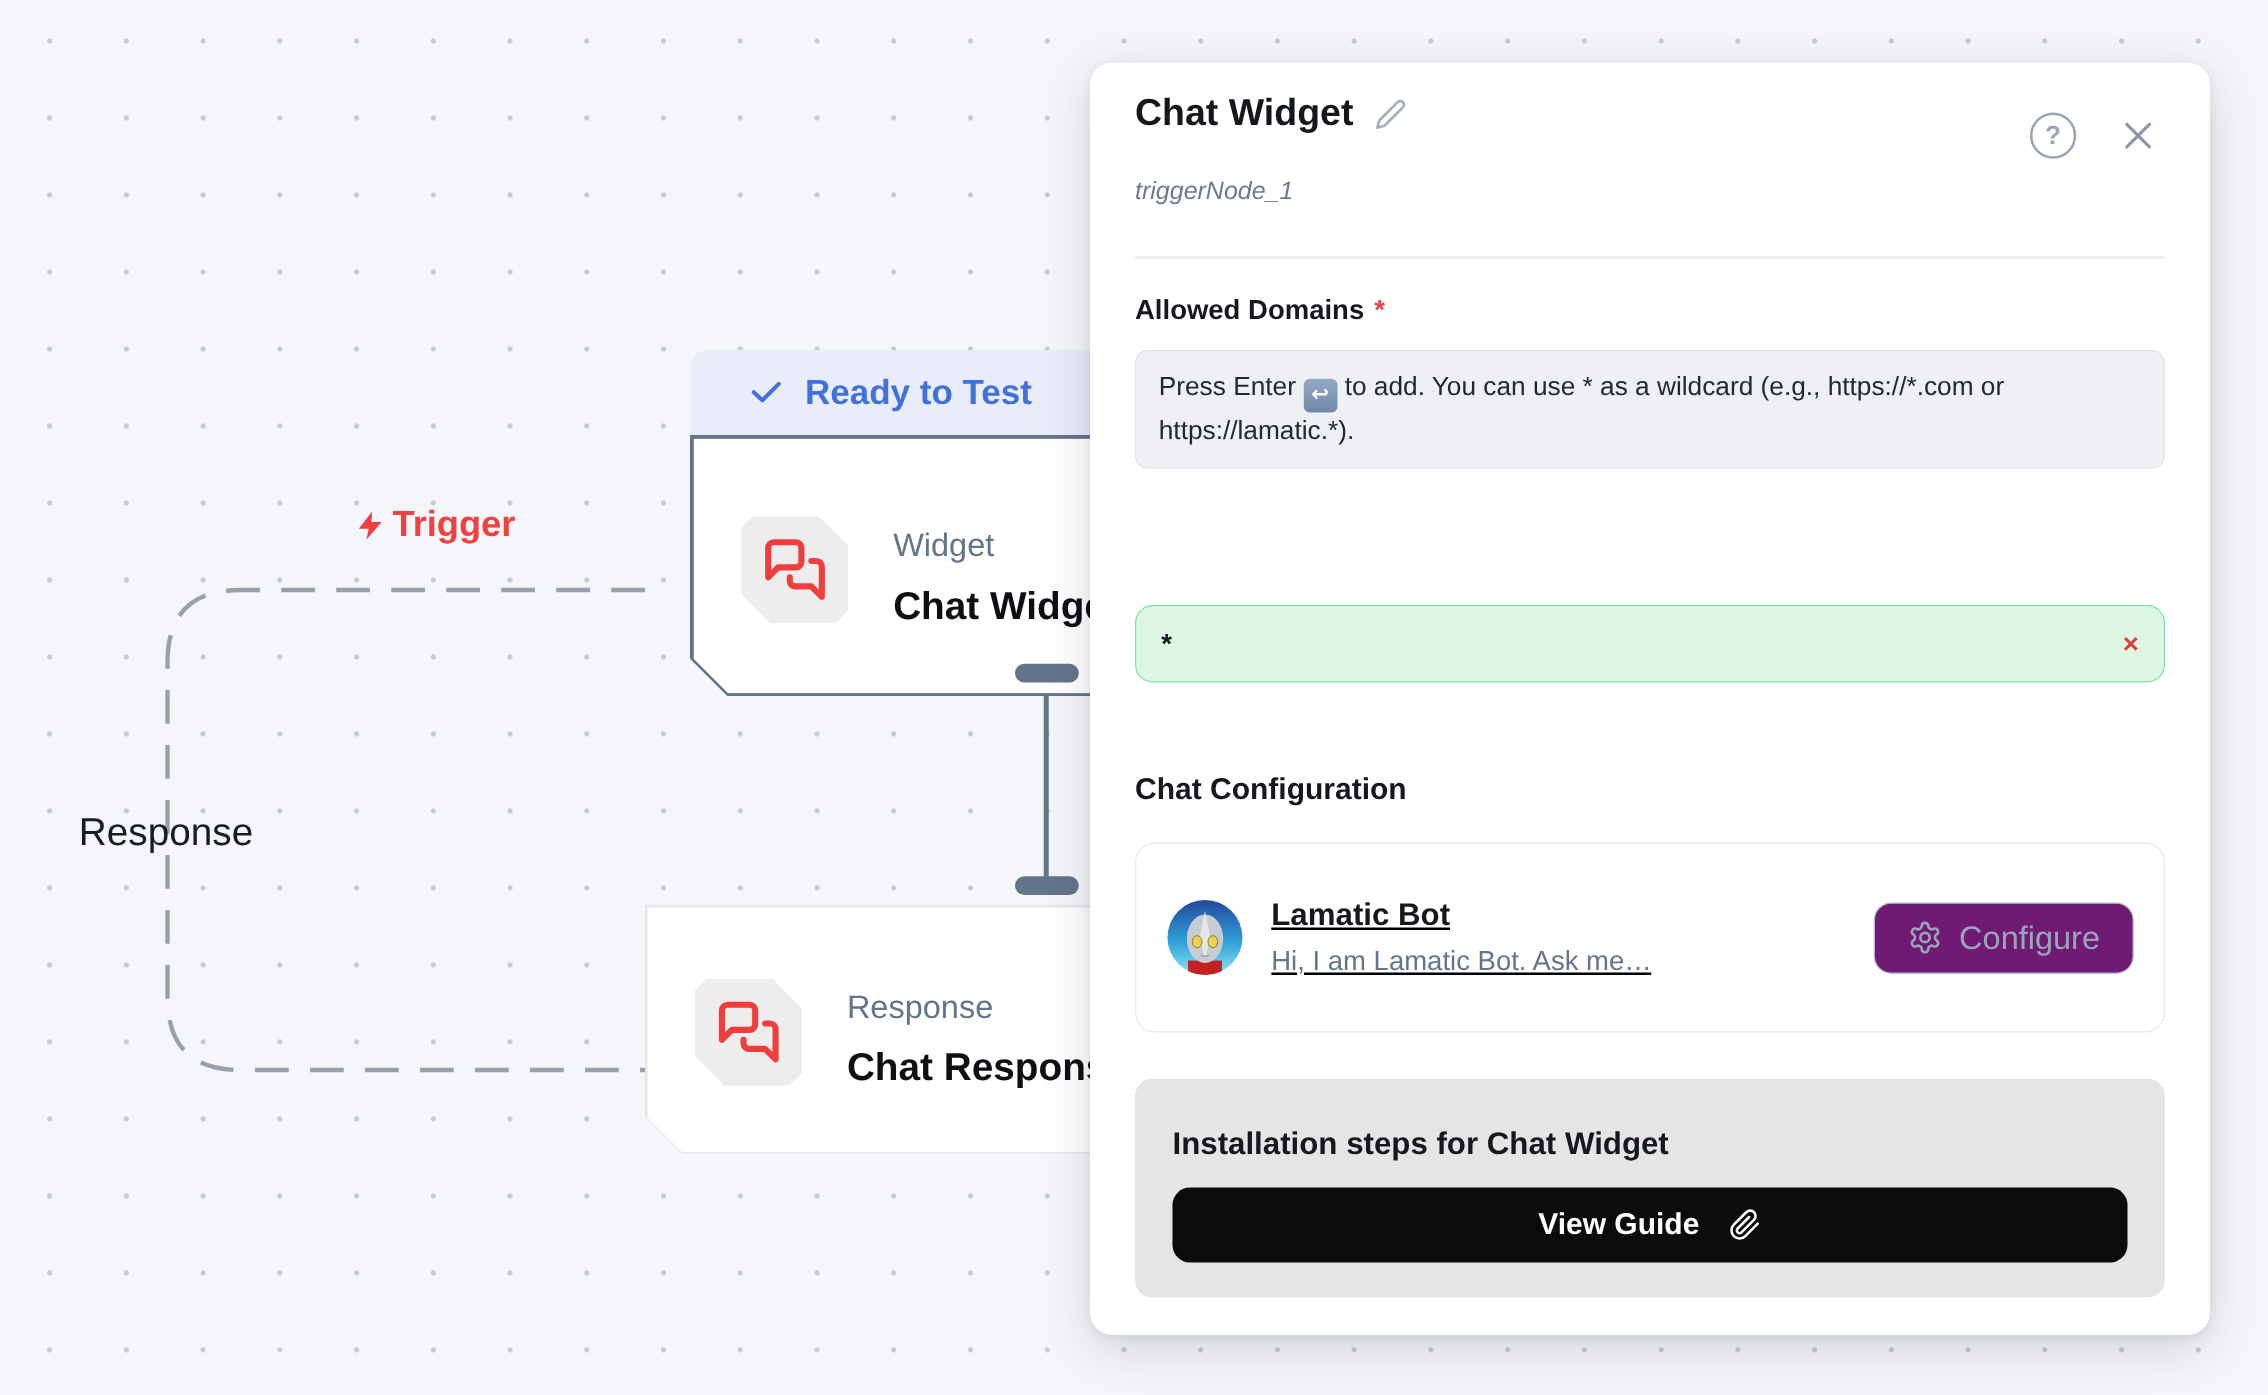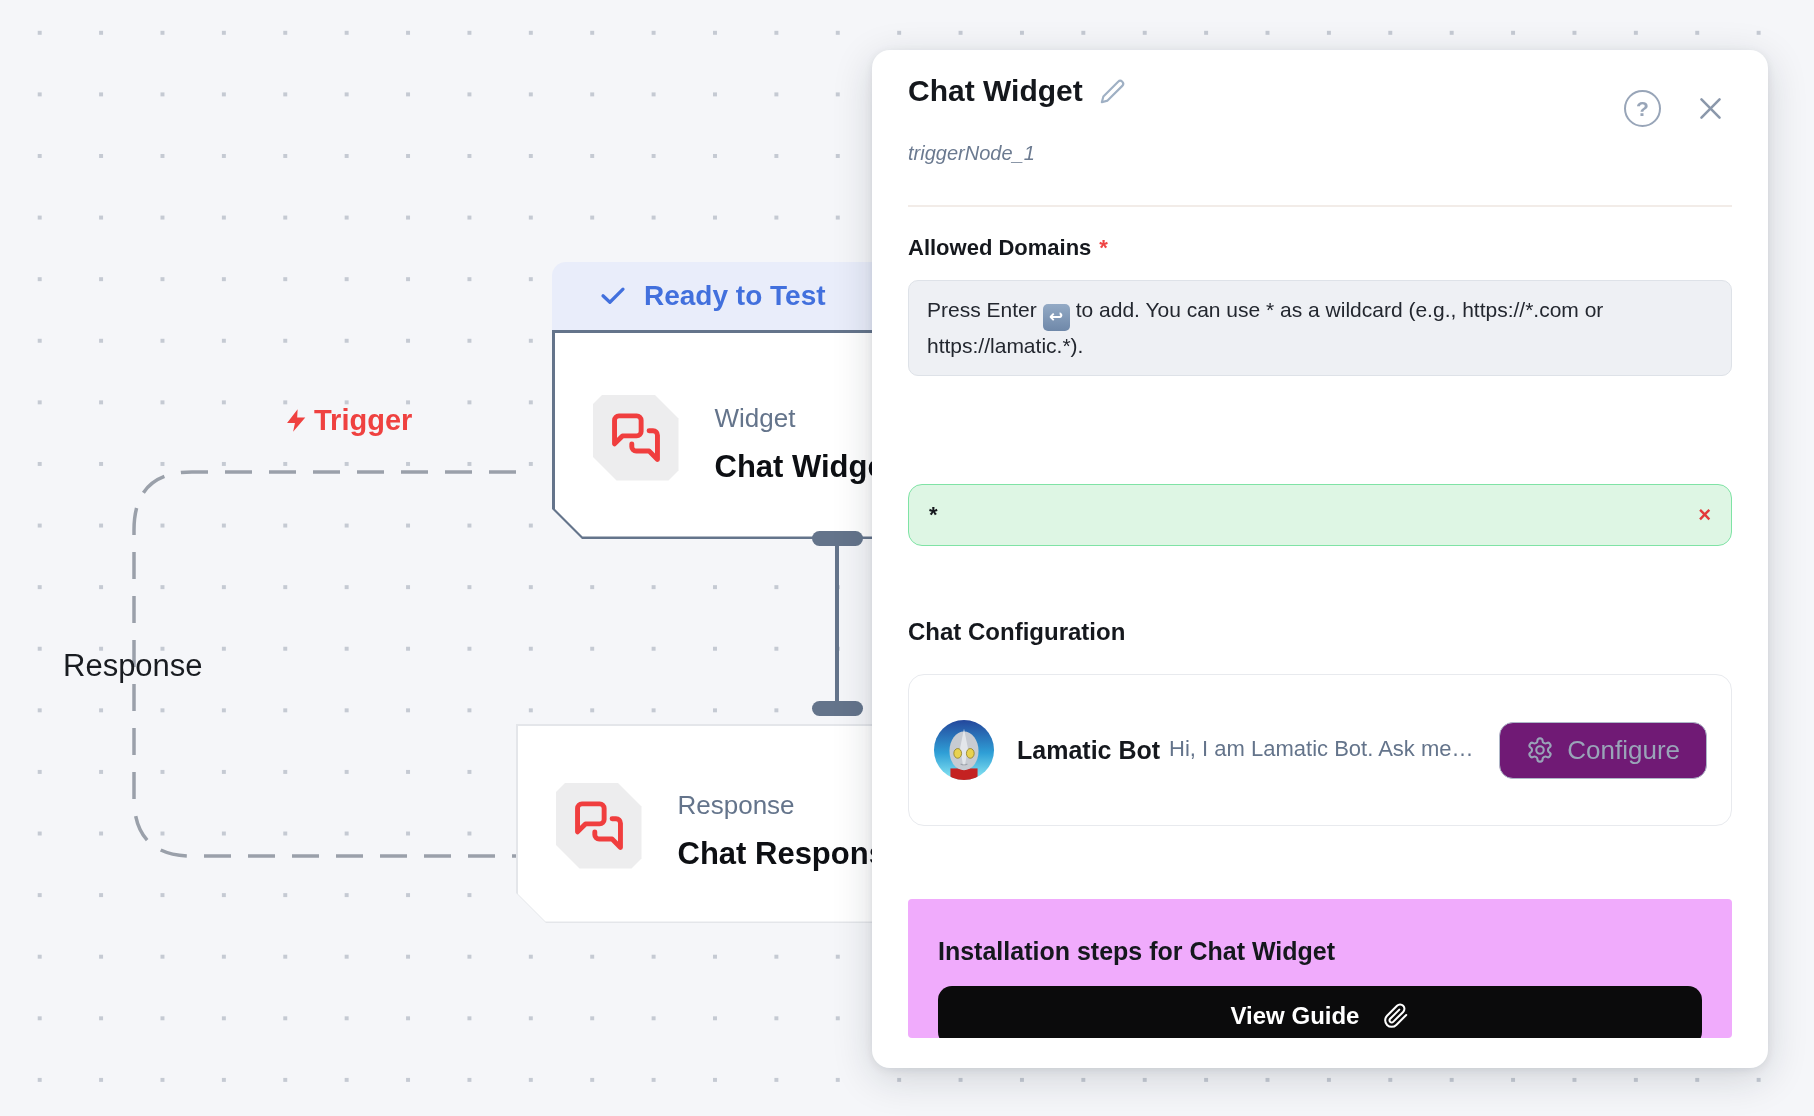--- a/index.html
+++ b/index.html
@@ -18,21 +18,21 @@
     color:#ef4140;font-size:29px;font-weight:700;z-index:3;}
 
   
   .edge-line{position:absolute;left:835px;top:540px;width:4px;height:168px;background:#64748b;z-index:2;}
   .edge-handle{position:absolute;width:51px;height:15px;border-radius:8px;background:#64748b;z-index:4;}
   #handle-out{left:812px;top:531px;}
   #handle-in{left:812px;top:701px;}
 
   
   .node{position:absolute;left:516px;width:560px;z-index:3;}
-  #widget-node{top:262px;padding-left:36px;}
+  #widget-node{top:280px;padding-left:36px;}
   #response-node{top:724px;}
   .node-badge{display:flex;align-items:center;gap:16px;padding-left:46px;
     border-radius:14px 14px 0 0;font-weight:600;font-size:28px;}
   #widget-node .node-badge{height:68px;background:#e9edfa;color:#4270dd;}
   #response-node .node-badge{height:74px;background:#faeeab;color:#9b800d;}
   .node-card{position:relative;}
   .chamfer{clip-path:polygon(0 0,100% 0,100% 100%,30px 100%,0 calc(100% - 30px));}
   .node-card .card-border{position:absolute;inset:0;}
   #widget-node .card-border{background:#64748b;}
   #response-node .card-border{background:#e4e6ea;}
@@ -80,28 +80,28 @@
   #domain-input::placeholder{color:#b8bfcb;}
   #domain-chip{position:absolute;left:36px;right:36px;top:434px;height:62px;
     background:#def6e4;border:1.6px solid #7fe3a5;border-radius:14px;
     display:flex;align-items:center;justify-content:space-between;padding:0 20px;}
   #domain-chip .chip-value{font-size:22px;font-weight:700;color:#15181d;}
   #domain-chip .chip-remove{font-size:22px;font-weight:700;color:#e23b3b;cursor:pointer;line-height:1;}
   #chat-config-heading{position:absolute;left:36px;top:568px;font-size:24px;font-weight:700;color:#15181d;}
   #bot-card{position:absolute;left:36px;right:36px;top:624px;height:152px;
     border:1.6px solid #e8eaee;border-radius:16px;display:flex;align-items:center;
     padding:0 24px;gap:22px;background:#fff;}
-  #bot-texts{display:flex;flex-direction:row;gap:9px;min-width:0;}
+  #bot-texts{display:flex;flex-direction:column;gap:9px;min-width:0;text-decoration:underline;}
   #bot-name{font-size:25px;font-weight:700;color:#15181d;}
   #bot-desc{font-size:22px;color:#64748b;white-space:nowrap;overflow:hidden;text-overflow:ellipsis;max-width:345px;}
   #configure-button{margin-left:auto;height:57px;padding:0 26px;display:flex;align-items:center;gap:13px;
     border:1.6px solid #aeb8c8;border-radius:14px;background:#701a75;color:#99a4b8;
     font-size:26px;font-weight:500;cursor:pointer;}
-  #install-box{position:absolute;left:36px;right:36px;bottom:30px;height:139px;
-    background:#f0abfc;border-radius:4px;padding:38px 30px 0;overflow:hidden;}
+  #install-box{position:absolute;left:36px;right:36px;bottom:30px;height:175px;
+    background:#e5e5e5;border-radius:14px;padding:38px 30px 0;overflow:hidden;}
   #install-heading{font-size:25px;font-weight:700;color:#15181d;}
   #view-guide-button{margin-top:20px;width:100%;height:60px;background:#0b0b0c;border:none;
     border-radius:14px;color:#fff;font-size:24px;font-weight:700;
     display:flex;align-items:center;justify-content:center;gap:24px;cursor:pointer;}
   .plainbtn{background:none;border:none;padding:0;cursor:pointer;}
 </style>
 </head>
 <body>
 
 <div id="stage">

